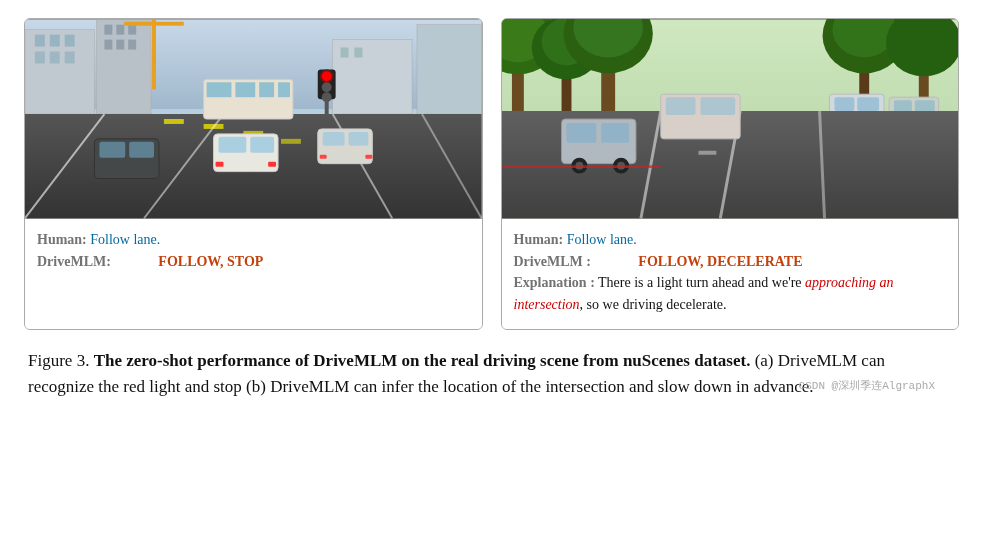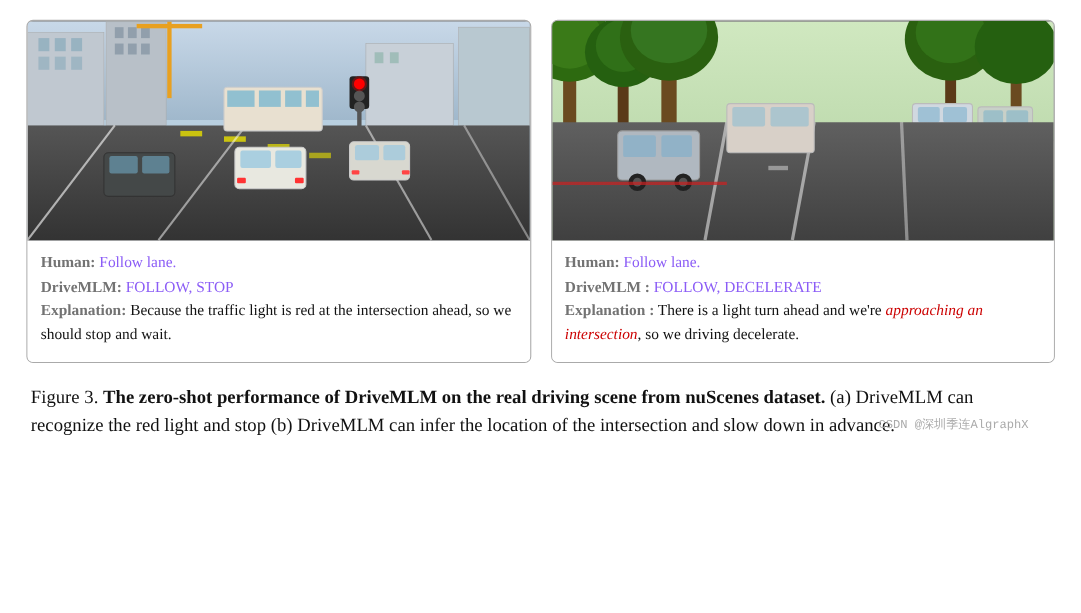--- a/index.html
+++ b/index.html
@@ -44,26 +44,27 @@
       background: #fff;
       min-height: 110px;
     }
 
     .label-bold {
       font-weight: bold;
       color: #737373;
     }
 
     .text-blue {
-      color: #8b5cf6;
+      color: #0369a1;
     }
 
     .text-red {
-      color: #8b5cf6;
-      font-weight: normal;
+      color: #c2410c;
+      font-weight: bold;
+      margin-left: 44px;
     }
 
     .text-red-italic {
       color: #cc0000;
       font-style: italic;
     }
 
     .text-dark-normal {
       color: #111;
     }
@@ -199,24 +200,20 @@
       </div>
       <div class="panel-text">
         <div>
           <span class="label-bold">Human:</span>
           <span class="text-blue">Follow lane.</span>
         </div>
         <div>
           <span class="label-bold">DriveMLM:</span>
           <span class="text-red">FOLLOW, STOP</span>
         </div>
-        <div>
-          <span class="label-bold">Explanation:</span>
-          <span class="text-dark-normal">Because the traffic light is red at the intersection ahead, so we should stop and wait.</span>
-        </div>
       </div>
     </div>
 
     <div class="panel">
       <div class="panel-image">
 
         <svg class="scene-svg" viewBox="0 0 460 200" xmlns="http://www.w3.org/2000/svg">
           <defs>
             <linearGradient id="skyGrad2" x1="0" y1="0" x2="0" y2="1">
               <stop offset="0%" stop-color="#d0e8c0"></stop>

